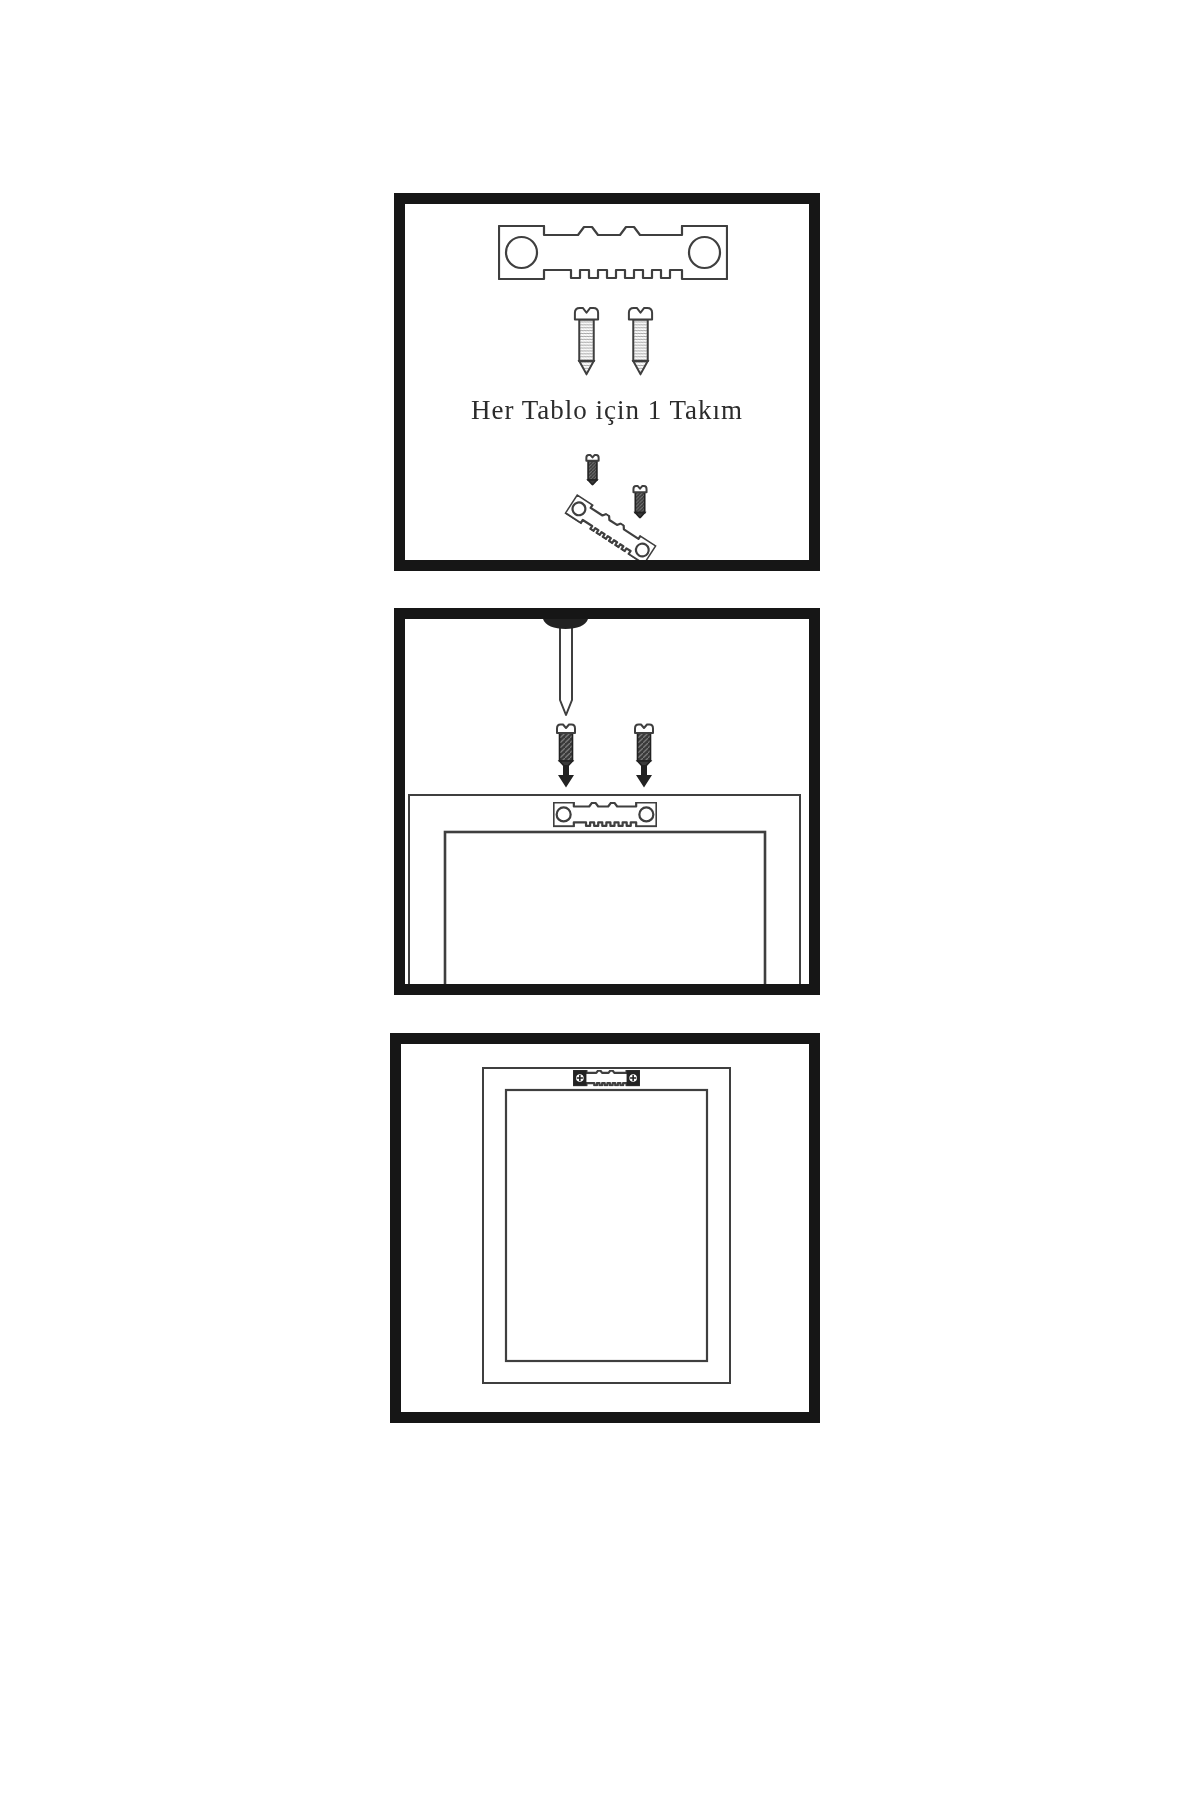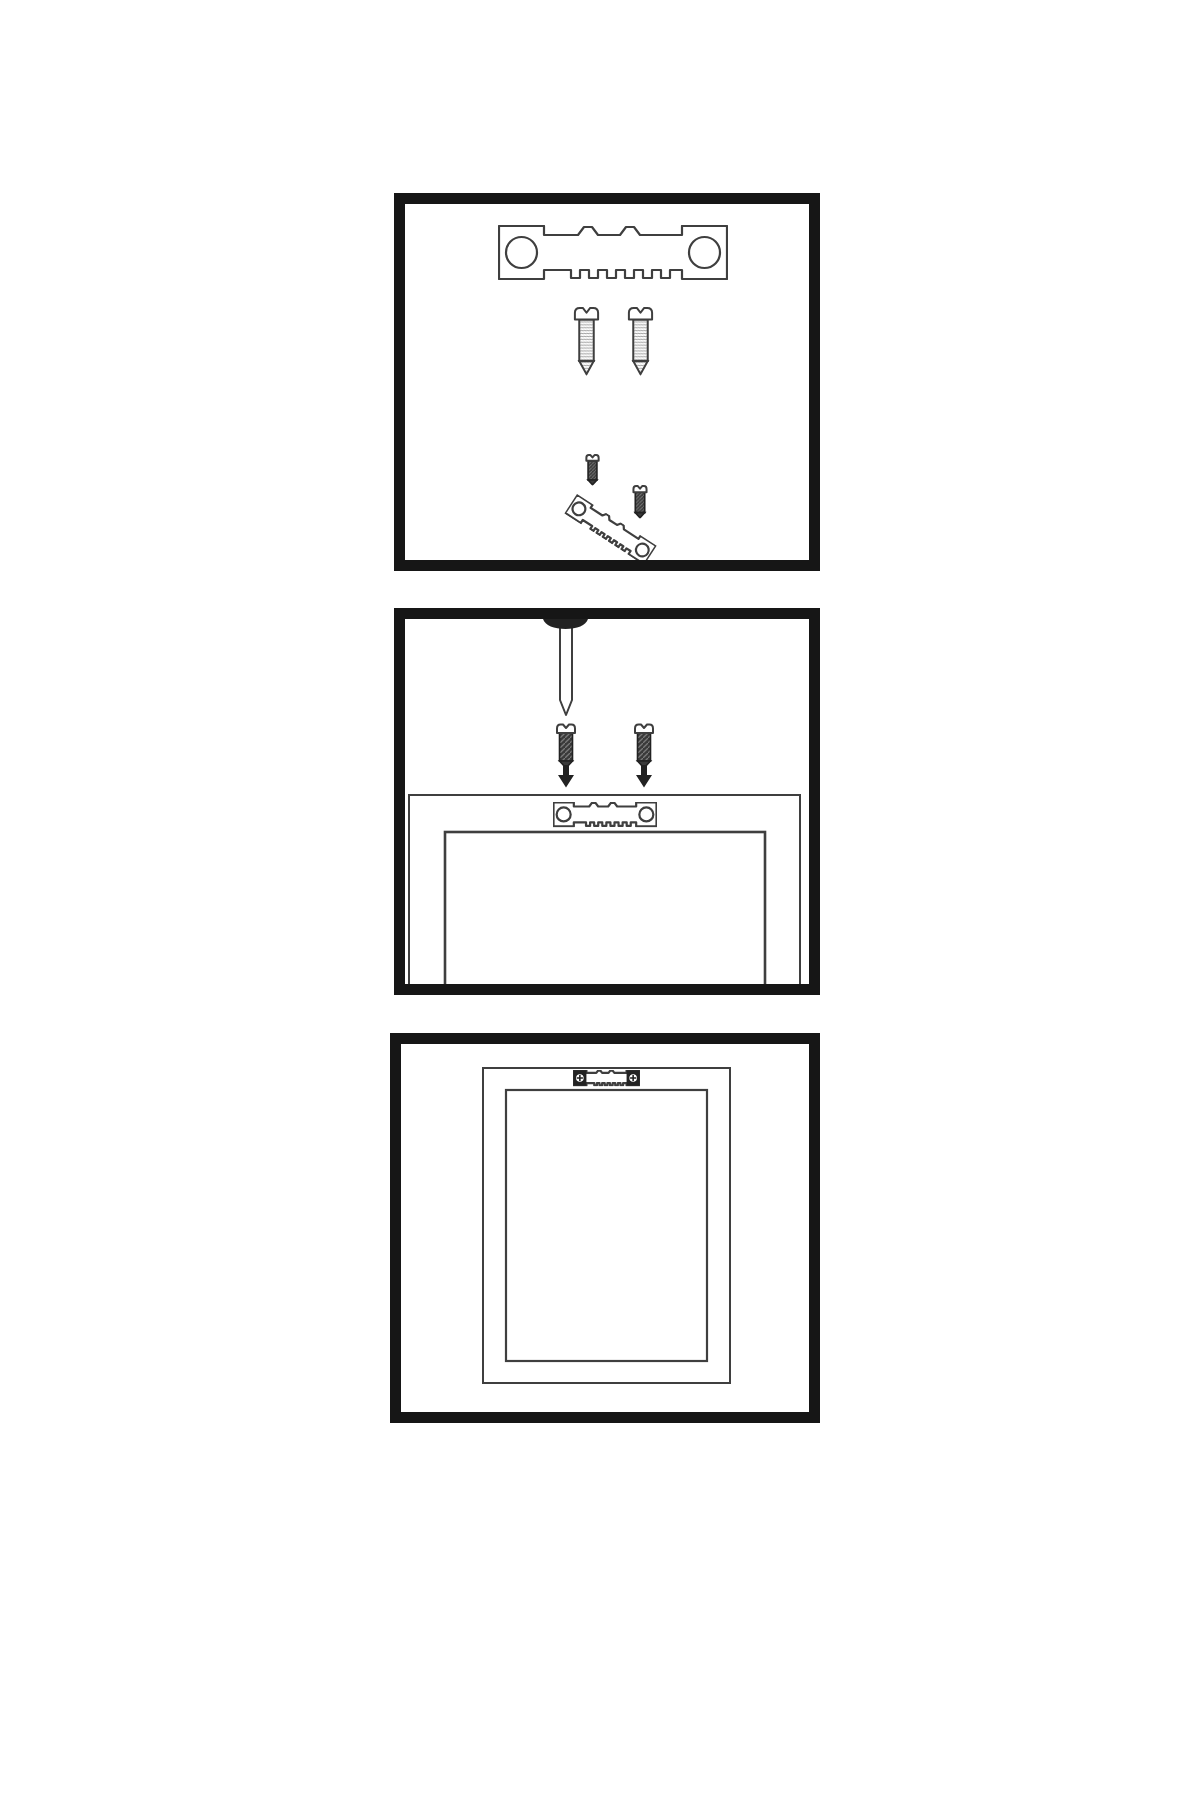--- a/index.html
+++ b/index.html
@@ -102,20 +102,21 @@
       <use href="#screwLight" x="221" y="102" width="29" height="69.6"></use>
 
       <g>
         <use href="#screwDark" x="180" y="250" width="15" height="31.4"></use>
         <g transform="translate(172,290) rotate(33)">
           <use href="#hangerBar" width="95" height="23.2"></use>
         </g>
         <use href="#screwDark" x="227" y="281" width="16" height="33.5"></use>
       </g>
     </svg>
+    <div class="caption" style="top:191px;">Her Tablo için 1 Takım</div>
   </div>
 
   <div class="panel" style="left:394px;top:608px;width:426px;height:387px;">
     <svg class="fig" width="404" height="365" viewBox="0 0 404 365">
 
       <g>
         <rect class="frameline" x="4" y="176" width="391" height="210" style="stroke-width:2"></rect>
         <rect class="frameline" x="40" y="213" width="320" height="180" style="stroke-width:2.6"></rect>
         <use href="#hangerBar" x="148" y="183" width="104" height="25.3"></use>
       </g>

